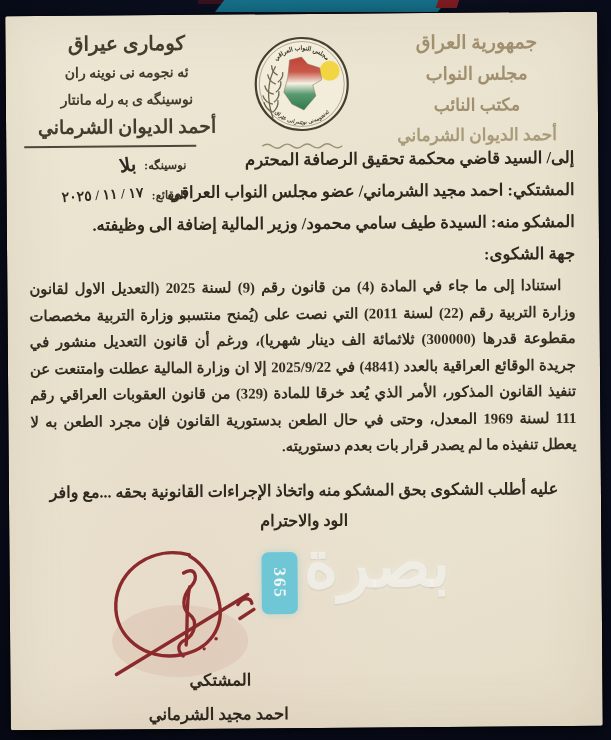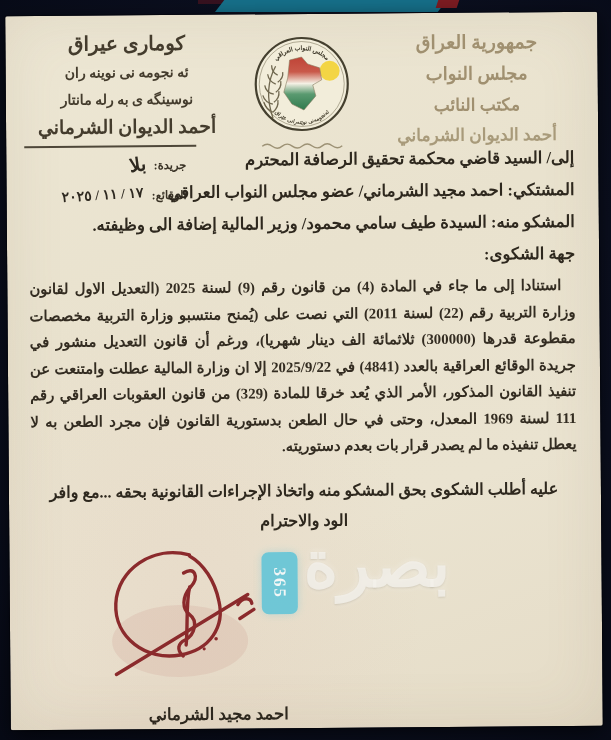--- a/index.html
+++ b/index.html
@@ -131,21 +131,21 @@
         </text>
 
         <path d="M22,120 q5,-4 10,0 t10,0 t10,0 t10,0 t10,0 t10,0 t10,0 t10,0" stroke="#8a7d5e" stroke-width="1.4" fill="none" opacity="0.8"></path>
       </svg>
     </div>
 
     <div class="hdr-rule"></div>
 
     <div class="meta">
       <div class="row">
-        <span class="lbl">جريدة:</span>
+        <span class="lbl">نوسينگه:</span>
         <span class="hand">بلا</span>
       </div>
       <div class="row">
         <span class="lbl">الوقائع:</span>
         <span class="hand-date">١٧ / ١١ / ٢٠٢٥</span>
       </div>
     </div>
 
     <div class="letter">
       <div class="line">إلى/ السيد قاضي محكمة تحقيق الرصافة المحترم</div>
@@ -170,16 +170,17 @@
         <path d="M86,30 C97,23 102,34 93,44 C84,54 84,66 92,72 C100,78 97,92 87,97 C80,100 78,107 85,113"></path>
         <path d="M92,44 C88,60 90,82 88,102"></path>
         <path d="M18,131 L150,52"></path>
         <path d="M140,62 C145,54 153,55 154,61"></path>
         <path d="M142,76 L156,67"></path>
       </g>
       <circle cx="118" cy="96" r="1.8" fill="#8b2a2c"></circle>
       <circle cx="106" cy="106" r="1.6" fill="#8b2a2c"></circle>
     </svg>
 
+    <div class="sig-role">المشتكي</div>
     <div class="sig-name">احمد مجيد الشرماني</div>
 
   </div>
 </div>
 
 </body></html>

